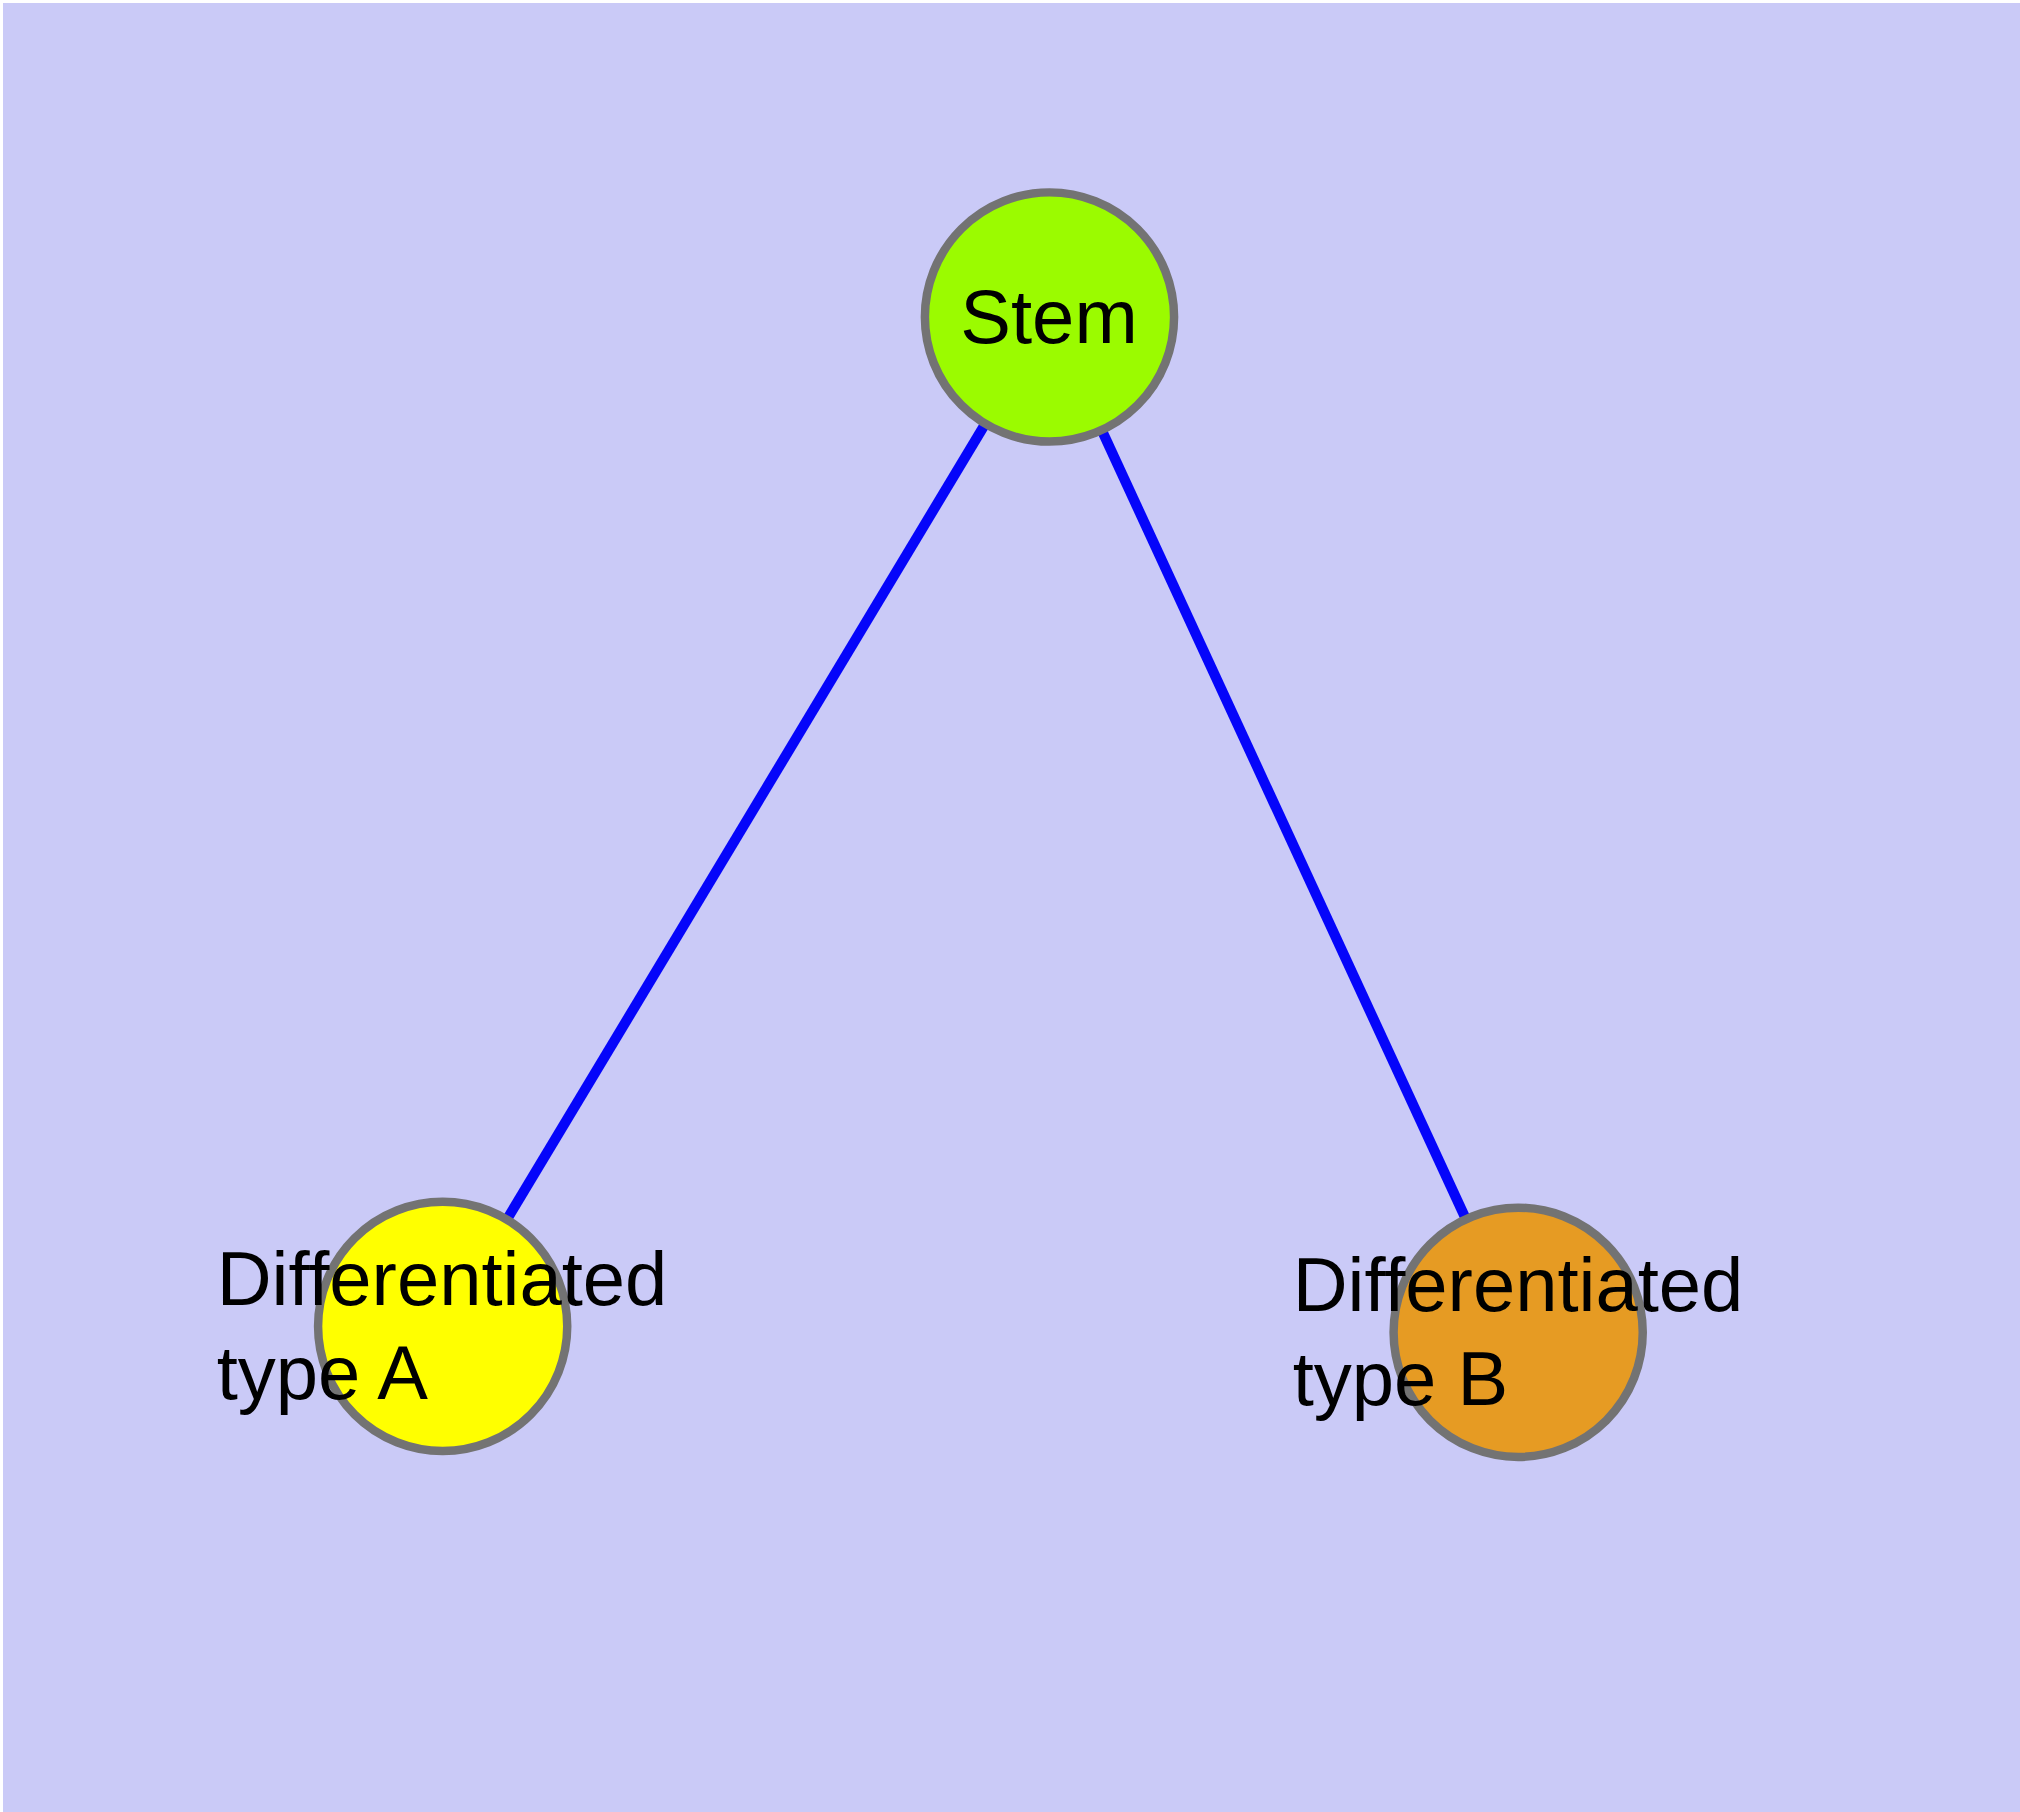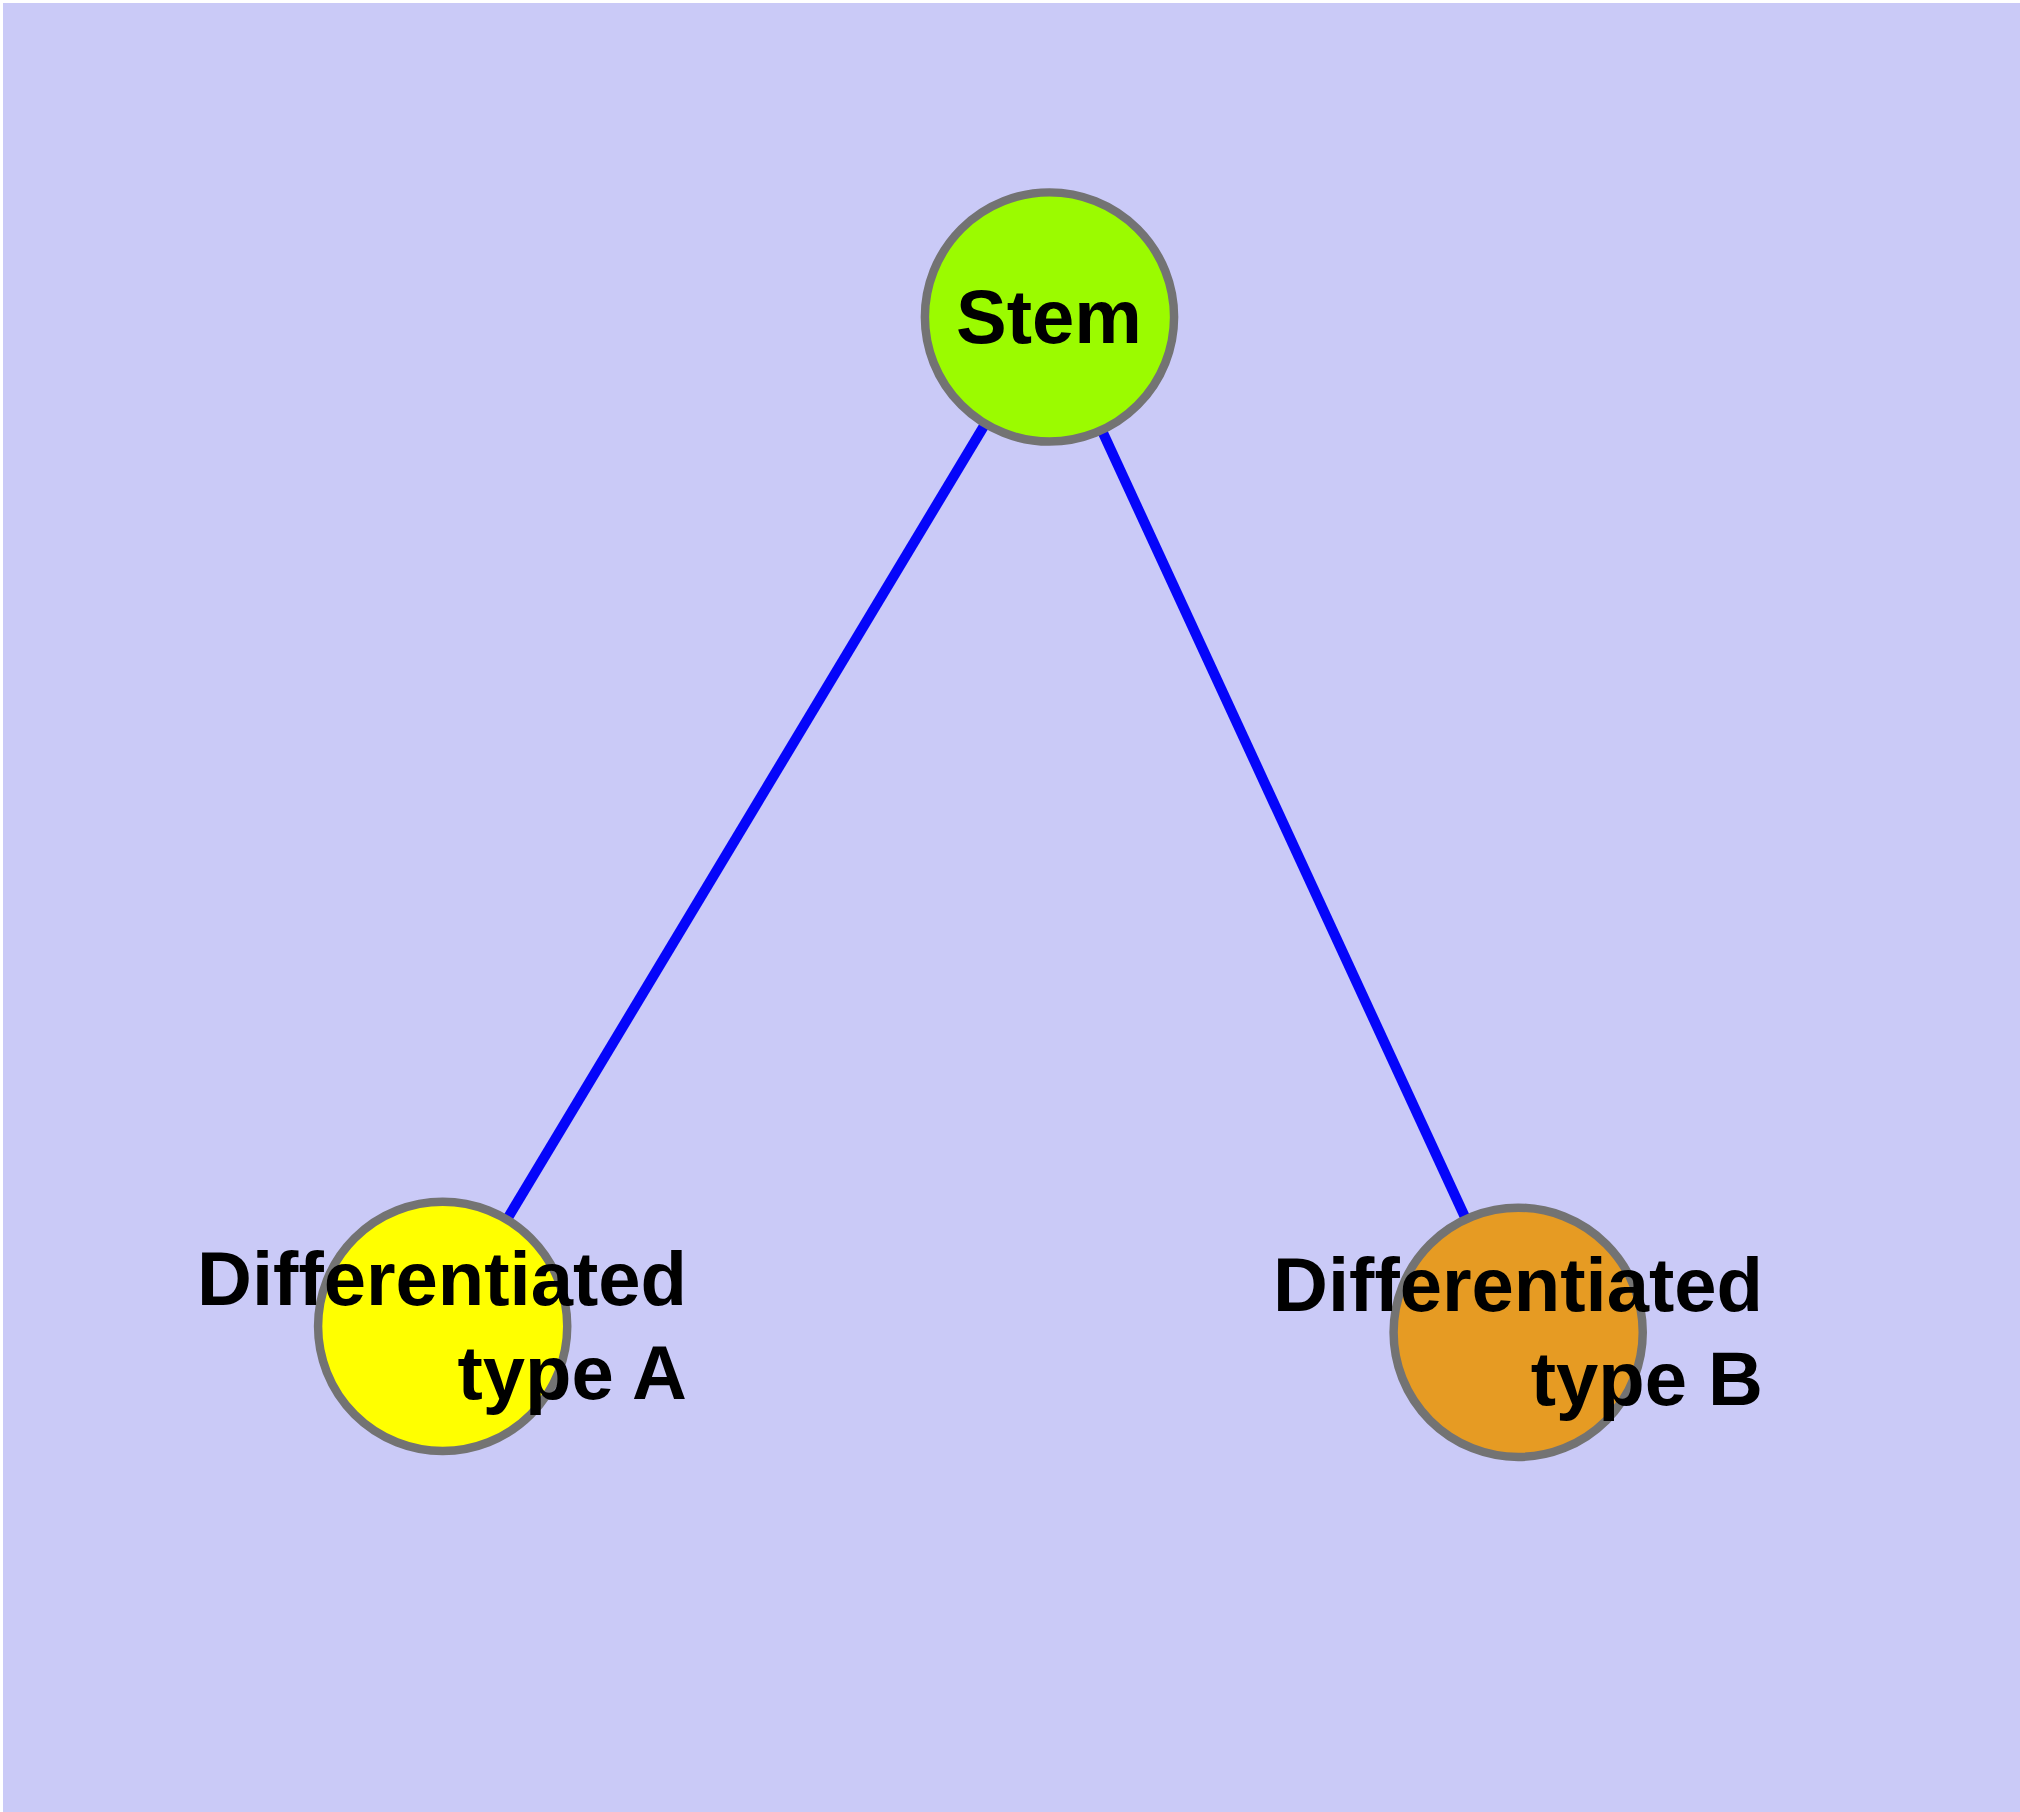--- a/index.html
+++ b/index.html
@@ -32,24 +32,24 @@
     fill: none;
     stroke-linecap: butt;
   }
   .node-circle {
     
   }
   .node-label {
     position: absolute;
     transform: translate(-50%, -50%);
     font-size: 76px;
-    font-weight: bold;
+    font-weight: normal;
     line-height: 94px;
     letter-spacing: 0;
-    text-align: right;
+    text-align: left;
     white-space: pre-line;
     color: #000000;
     pointer-events: none;
   }
 </style>
 </head>
 <body>
 
 <div id="plot-bg" style="background: rgb(202, 202, 247);"></div>
 

